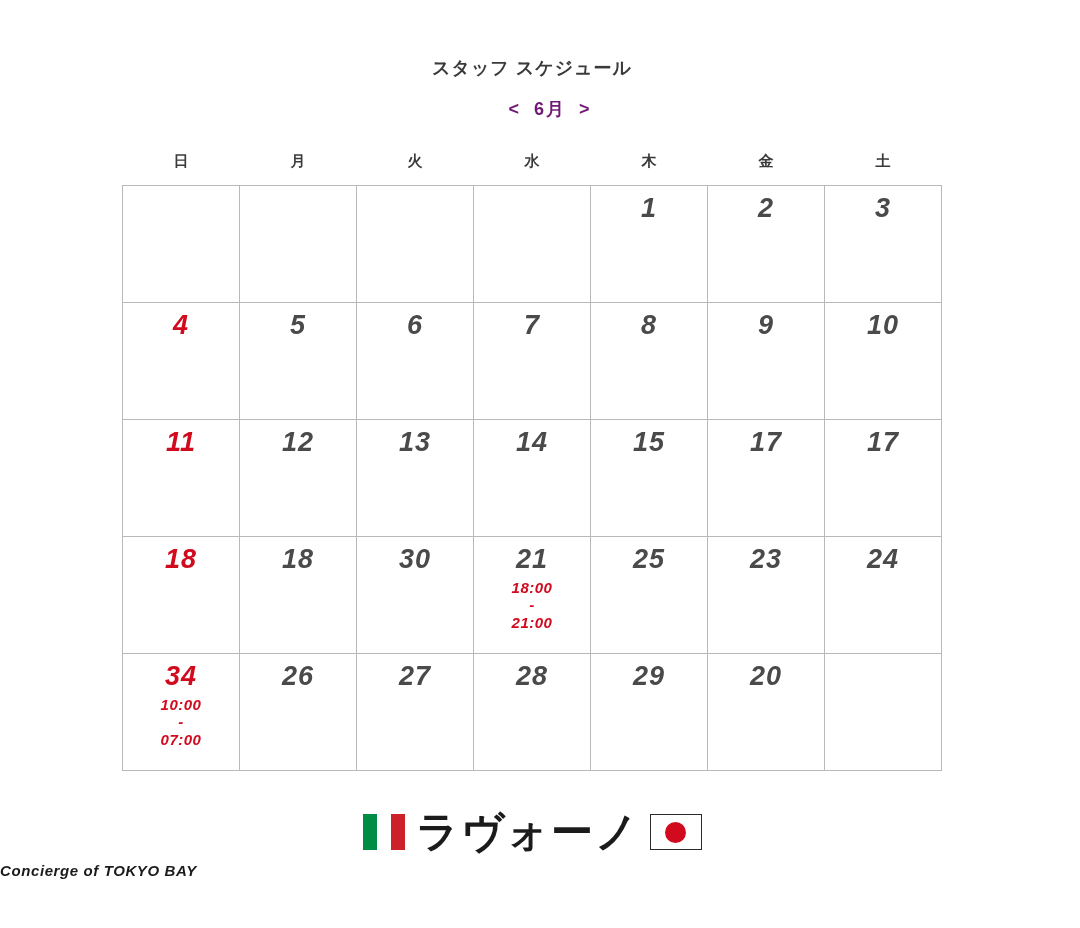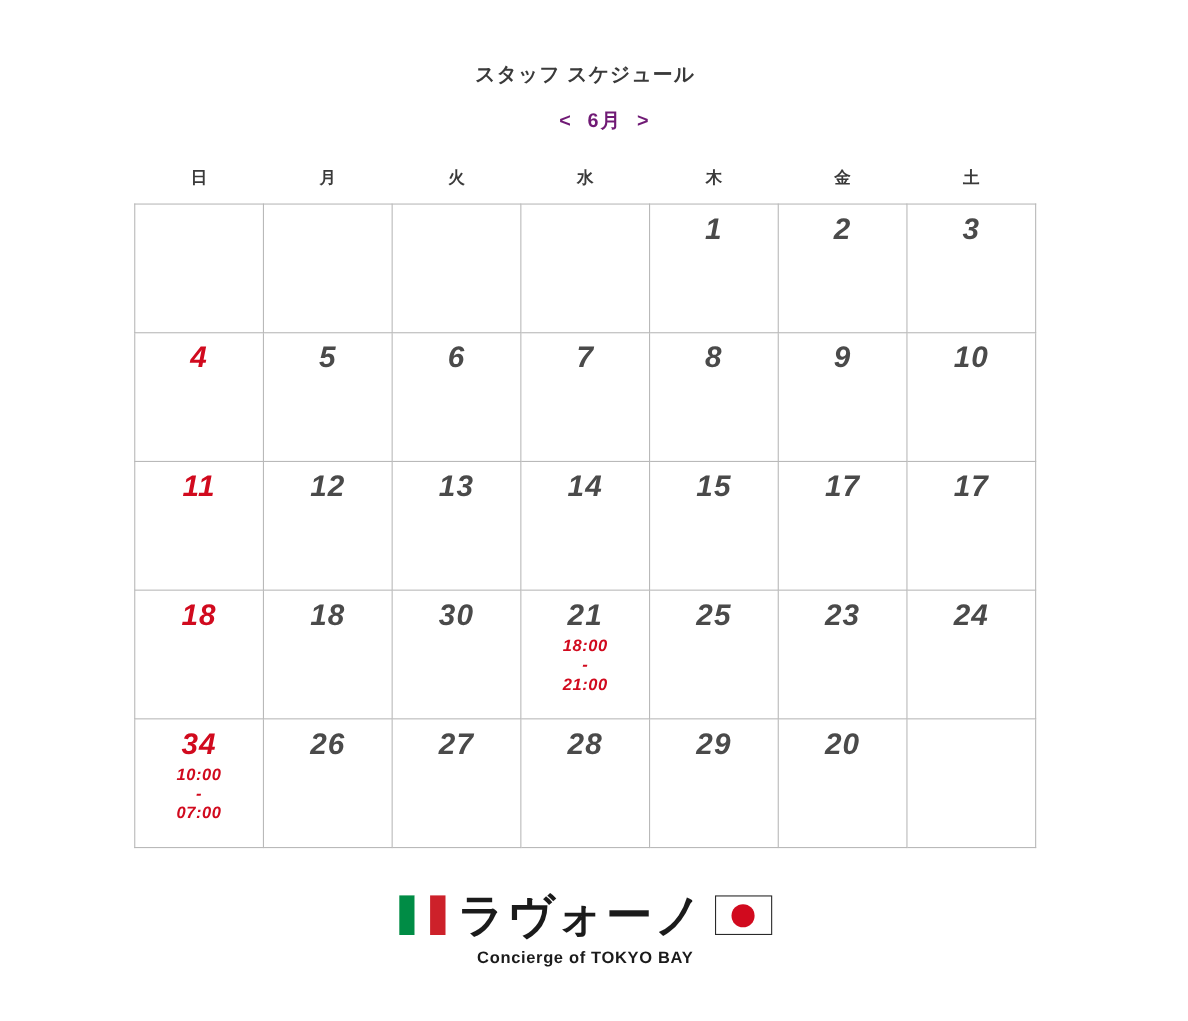--- a/index.html
+++ b/index.html
@@ -75,21 +75,20 @@
     margin-top: 4px;
     font-size: 15px;
     font-style: italic;
     font-weight: bold;
     color: #d10a1e;
     line-height: 1.18;
     letter-spacing: 0.5px;
   }
   .footer {
     margin-top: 40px;
-    text-align: center;
   }
   .logo-row {
     display: flex;
     align-items: center;
     justify-content: center;
     gap: 10px;
   }
   .it-flag {
     display: inline-flex;
     height: 38px;
@@ -116,20 +115,21 @@
   }
   .jp-flag .disc {
     width: 21px;
     height: 21px;
     border-radius: 50%;
     background: #d10a1e;
   }
   .tagline {
     margin-top: 9px;
     font-size: 15px;
+    font-style: italic;
     font-weight: bold;
     color: #1b1b1b;
     letter-spacing: 0.6px;
   }
 </style>
 </head>
 <body>
 
 <div class="page">
 

